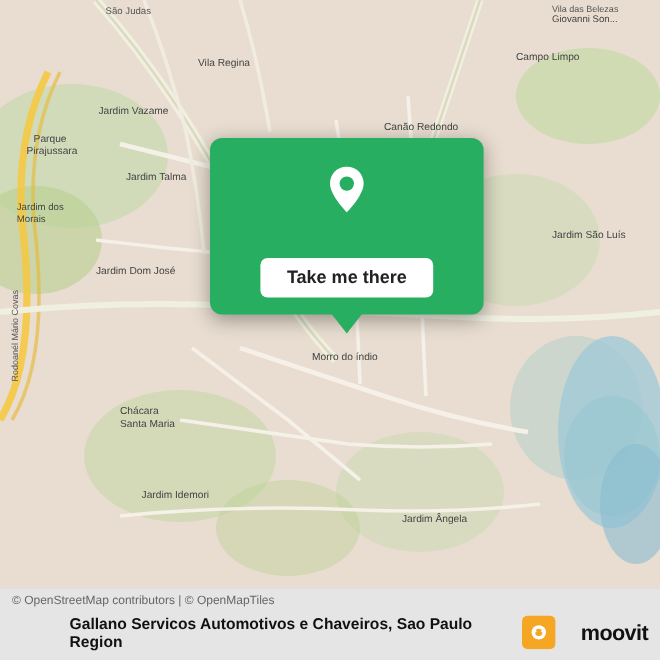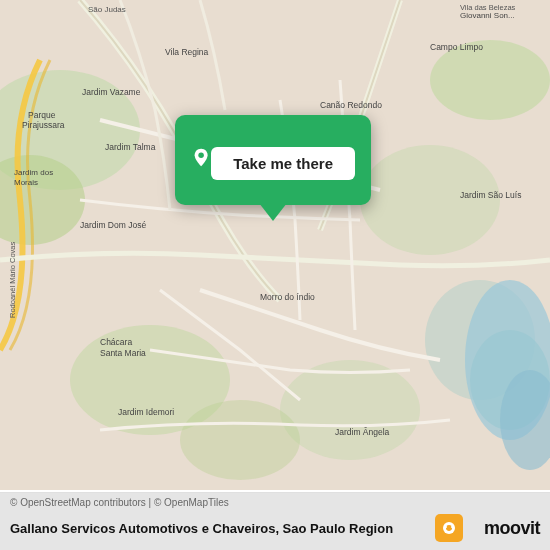--- a/index.html
+++ b/index.html
@@ -26,29 +26,30 @@
       height: 100%;
       position: absolute;
       top: 0; left: 0;
     }
 
     
     #popup-card {
       position: absolute;
       top: 115px;
       left: 175px;
-      width: 196px;
+      width: 228px;
       background: #27ae60;
       border-radius: 10px;
       display: flex;
-      flex-direction: row;
+      flex-direction: column;
       align-items: center;
       padding: 20px 16px 14px 16px;
       box-shadow: 0 4px 16px rgba(0,0,0,0.35);
       cursor: pointer;
+      gap: 24px;
     }
 
     #popup-card::after {
       content: '';
       position: absolute;
       bottom: -16px;
       left: 50%;
       transform: translateX(-50%);
       width: 0;
       height: 0;
@@ -88,20 +89,21 @@
       padding: 4px 10px 2px 10px;
       font-size: 10px;
       color: #666;
     }
 
     .bottom-main-row {
       padding: 4px 10px 8px 10px;
       display: flex;
       align-items: center;
       justify-content: center;
+      margin-left: 48px;
     }
 
     .place-name {
       font-size: 13px;
       font-weight: 600;
       color: #111;
       flex: 1;
     }
 
     .moovit-badge {

